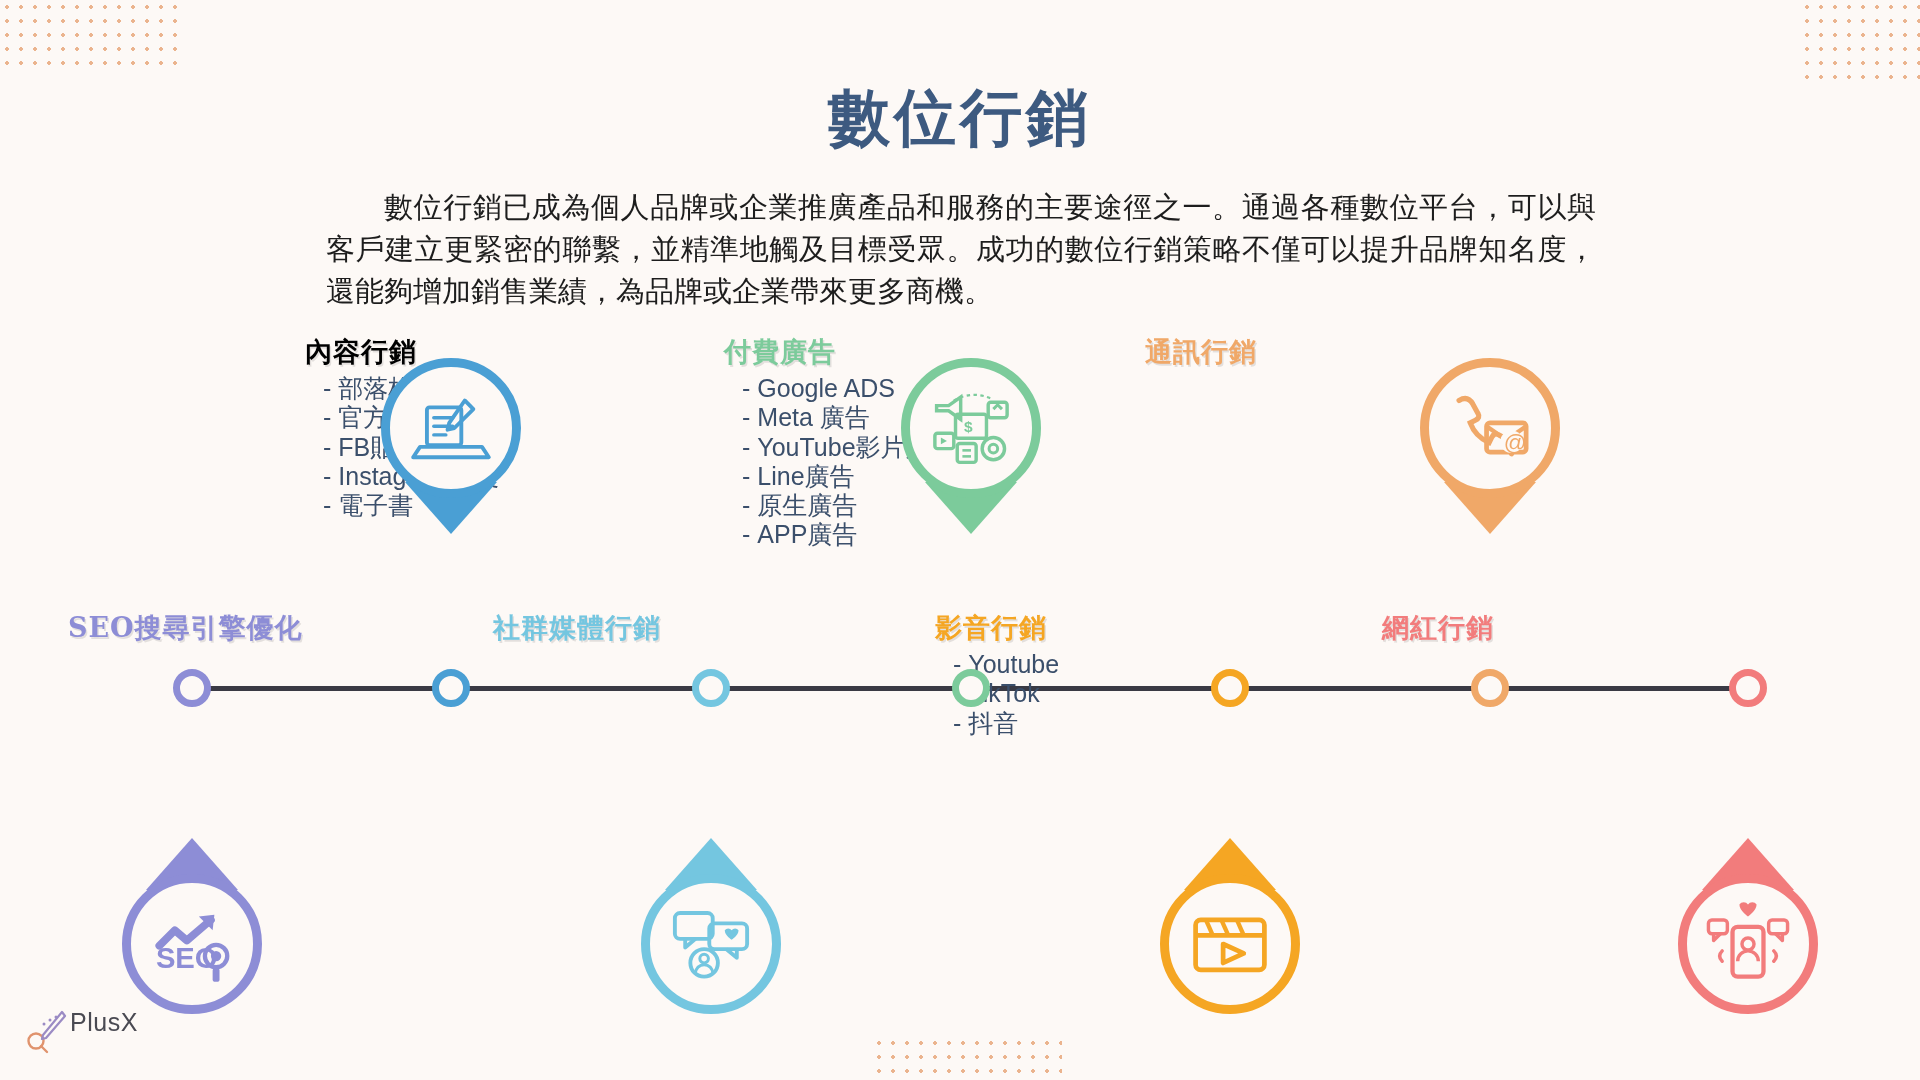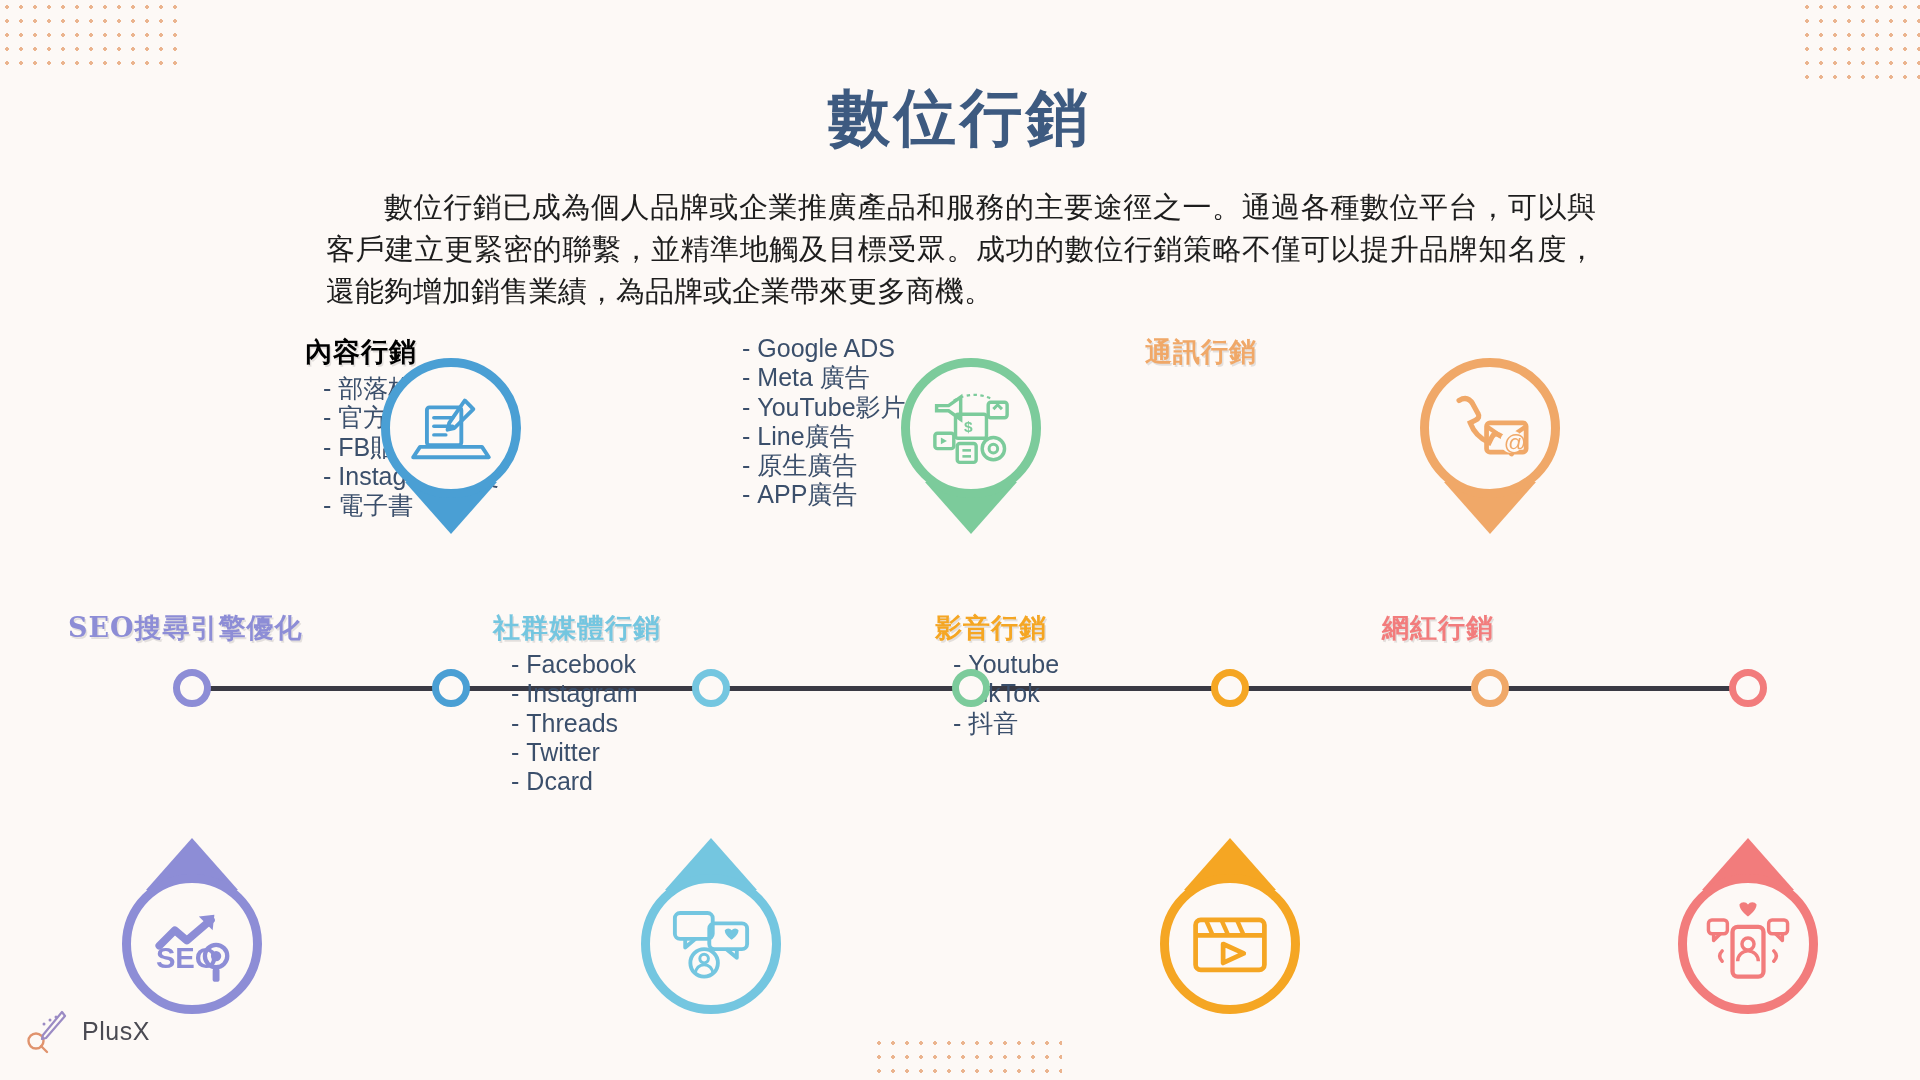--- a/index.html
+++ b/index.html
@@ -130,22 +130,22 @@
     white-space: nowrap;
   }
   .label-list li .dash { margin-right: 7px; }
 
   
   .brand {
     position: absolute;
     left: 22px;
     bottom: 26px;
     display: flex;
-    align-items: center;
-    gap: 14px;
+    align-items: flex-start;
+    gap: 2px;
   }
   .brand-text {
     font-family: "Liberation Sans", sans-serif;
     font-size: 25px;
     color: #4a4a52;
     letter-spacing: .5px;
   }
 </style>
 </head>
 <body>
@@ -212,27 +212,20 @@
         <path d="M80 56 L80 66 L68 56" fill="none" stroke="#74c6e0" stroke-width="4.5" stroke-linejoin="round"></path>
         <path d="M66 34 a5 5 0 0 1 8 0 a5 5 0 0 1 8 0 c0 6 -8 11 -8 11 s-8 -5 -8 -11 z" fill="#74c6e0"></path>
         <circle cx="42" cy="72" r="16" fill="none" stroke="#74c6e0" stroke-width="4.5"></circle>
         <circle cx="42" cy="67" r="5" fill="none" stroke="#74c6e0" stroke-width="3.5"></circle>
         <path d="M32 84 a10 10 0 0 1 20 0" fill="none" stroke="#74c6e0" stroke-width="3.5"></path>
       </svg>
       </div>
     </div>
     <div class="label-block" style="left: 493px; top: 610px;">
       <div class="label-title" style="color: rgb(116, 198, 224);">社群媒體行銷</div>
-      <ul class="label-list">
-        <li><span class="dash">-</span>Facebook</li>
-        <li><span class="dash">-</span>Instagram</li>
-        <li><span class="dash">-</span>Threads</li>
-        <li><span class="dash">-</span>Twitter</li>
-        <li><span class="dash">-</span>Dcard</li>
-      </ul>
     </div>
     <div class="node-dot" style="left: 971px; border-color: rgb(124, 203, 155);"></div>
     <div class="pin" style="left: 971px; top: 358px;">
       <div class="pin-tail" style="border-top-color: rgb(124, 203, 155);"></div>
       <div class="pin-circle" style="border-color: rgb(124, 203, 155);">
         <svg viewBox="0 0 100 100">
         <path d="M10 24 L24 24 L38 14 L38 40 L24 30 L10 30 Z" fill="none" stroke="#7ccb9b" stroke-width="4"></path>
         <rect x="32" y="34" width="36" height="28" rx="3" fill="none" stroke="#7ccb9b" stroke-width="4"></rect>
         <text x="42" y="55" font-family="Liberation Sans, sans-serif" font-size="18" font-weight="bold" fill="#7ccb9b">$</text>
         <rect x="70" y="20" width="22" height="18" rx="3" fill="none" stroke="#7ccb9b" stroke-width="4"></rect>
@@ -242,20 +235,21 @@
         <rect x="34" y="68" width="22" height="22" rx="3" fill="none" stroke="#7ccb9b" stroke-width="4"></rect>
         <line x1="40" y1="76" x2="50" y2="76" stroke="#7ccb9b" stroke-width="3"></line>
         <line x1="40" y1="83" x2="50" y2="83" stroke="#7ccb9b" stroke-width="3"></line>
         <circle cx="76" cy="74" r="13" fill="none" stroke="#7ccb9b" stroke-width="4"></circle>
         <circle cx="76" cy="74" r="5" fill="none" stroke="#7ccb9b" stroke-width="3.5"></circle>
         <path d="M30 18 q22 -12 44 -2" fill="none" stroke="#7ccb9b" stroke-width="2.5" stroke-dasharray="4 4"></path>
       </svg>
       </div>
     </div>
     <div class="label-block" style="left: 724px; top: 334px;">
+      <div class="label-title" style="color: rgb(124, 203, 155);">付費廣告</div>
       <ul class="label-list">
         <li><span class="dash">-</span>Google  ADS</li>
         <li><span class="dash">-</span>Meta 廣告</li>
         <li><span class="dash">-</span>YouTube影片廣告</li>
         <li><span class="dash">-</span>Line廣告</li>
         <li><span class="dash">-</span>原生廣告</li>
         <li><span class="dash">-</span>APP廣告</li>
       </ul>
     </div>
     <div class="node-dot" style="left: 1230px; border-color: rgb(245, 166, 35);"></div>

